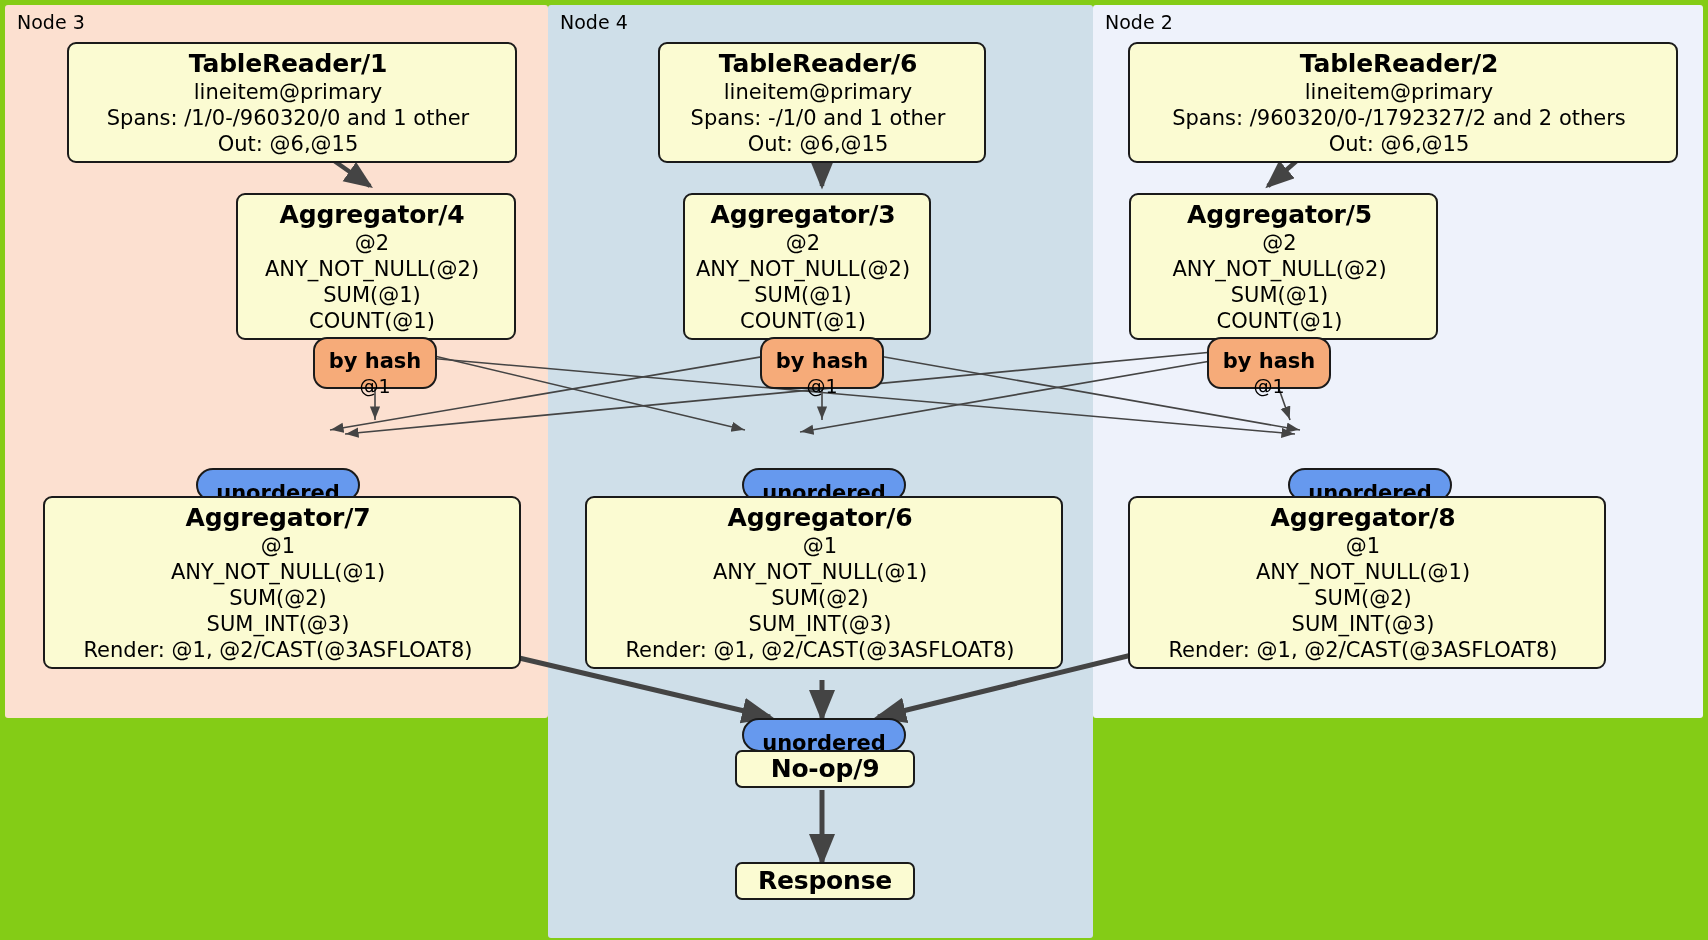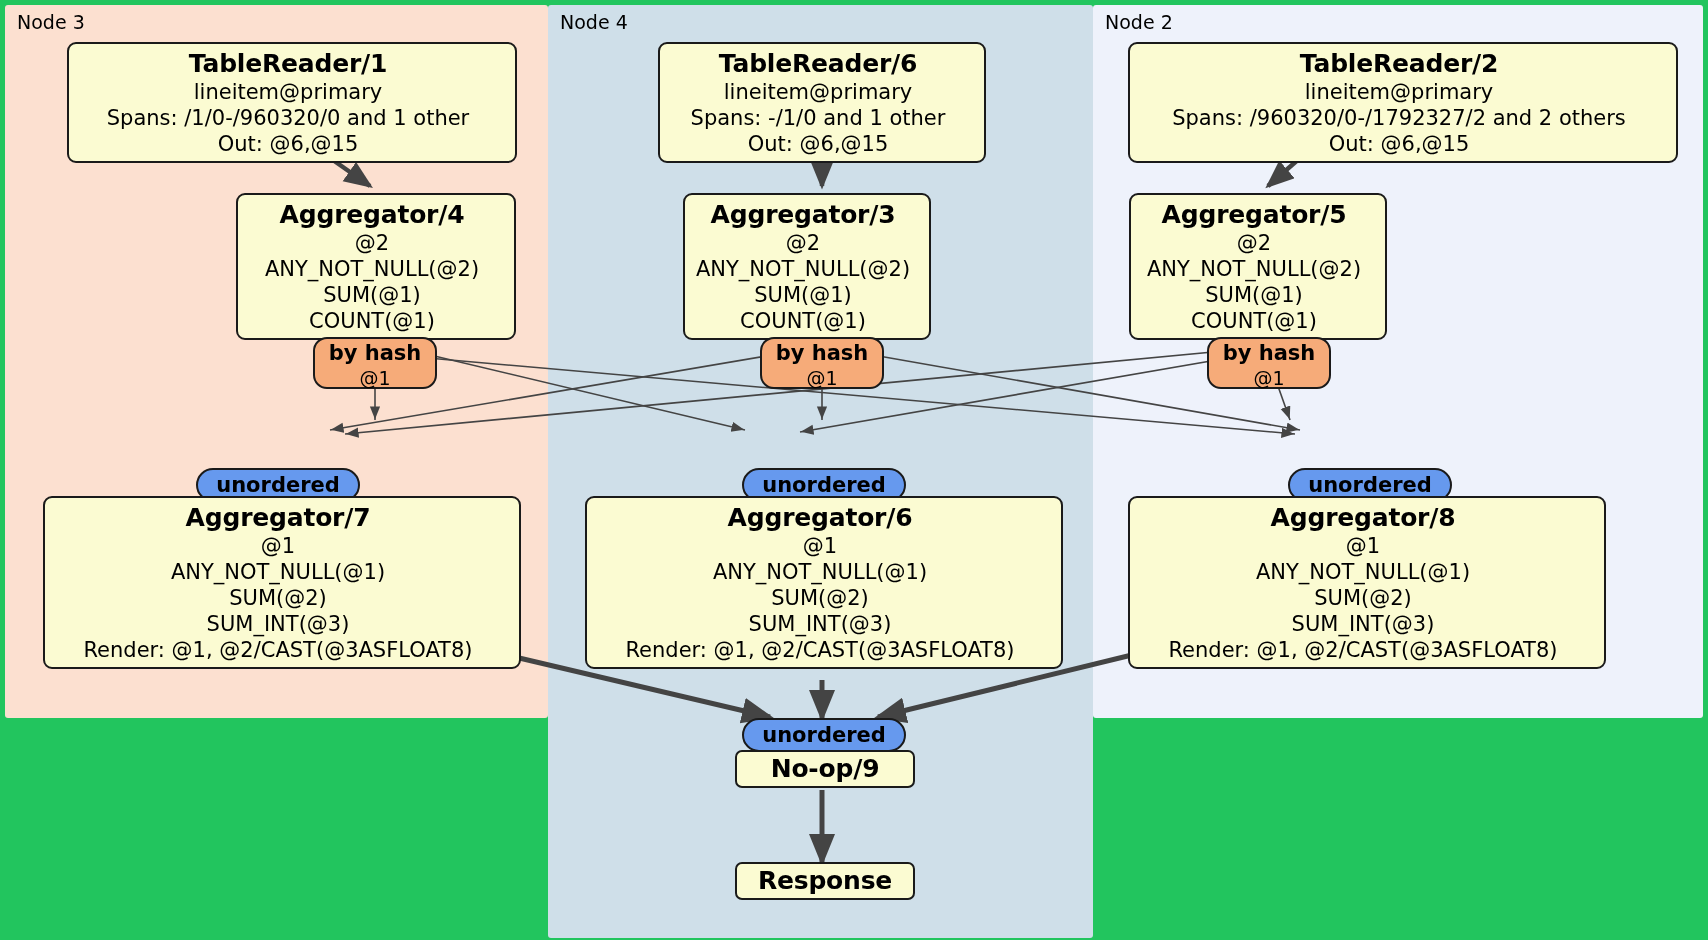--- a/index.html
+++ b/index.html
@@ -9,21 +9,21 @@
     background: #ffffff;
   }
   body {
     font-family: "DejaVu Sans", sans-serif;
   }
   #canvas {
     position: relative;
     width: 1708px;
     height: 940px;
     overflow: hidden;
-    background: #22c55e;
+    background: #84cc16;
   }
   
   .node-panel {
     position: absolute;
     box-sizing: border-box;
   }
   .node-panel .node-label {
     position: absolute;
     top: 6px;
     left: 12px;
@@ -87,21 +87,21 @@
   
   .pill {
     position: absolute;
     box-sizing: border-box;
     border: 2px solid #1a1a1a;
     border-radius: 16px;
     text-align: center;
     font-family: "DejaVu Sans", sans-serif;
     color: #000000;
     line-height: 24px;
-    padding-top: 2px;
+    padding-top: 10px;
   }
   .pill.hash {
     background: #f6ab79;
     border-radius: 14px;
   }
   .pill.hash .ptitle {
     font-weight: bold;
     font-size: 21px;
     line-height: 25px;
   }
@@ -200,21 +200,21 @@
   </div>
 
   <div class="proc-box" id="agg3" style="left:683px; top:193px; width:248px;">
     <div class="title">Aggregator/3</div>
     <div class="detail">@2</div>
     <div class="detail">ANY_NOT_NULL(@2)</div>
     <div class="detail">SUM(@1)</div>
     <div class="detail">COUNT(@1)</div>
   </div>
 
-  <div class="proc-box" id="agg5" style="left:1129px; top:193px; width:258px;">
+  <div class="proc-box" id="agg5" style="left:1129px; top:193px; width:309px;">
     <div class="title">Aggregator/5</div>
     <div class="detail">@2</div>
     <div class="detail">ANY_NOT_NULL(@2)</div>
     <div class="detail">SUM(@1)</div>
     <div class="detail">COUNT(@1)</div>
   </div>
 
   <div class="pill hash" id="hash-left" style="left:313px; top:337px; width:124px; height:52px;">
     <div class="ptitle">by hash</div>
     <div class="psub">@1</div>

